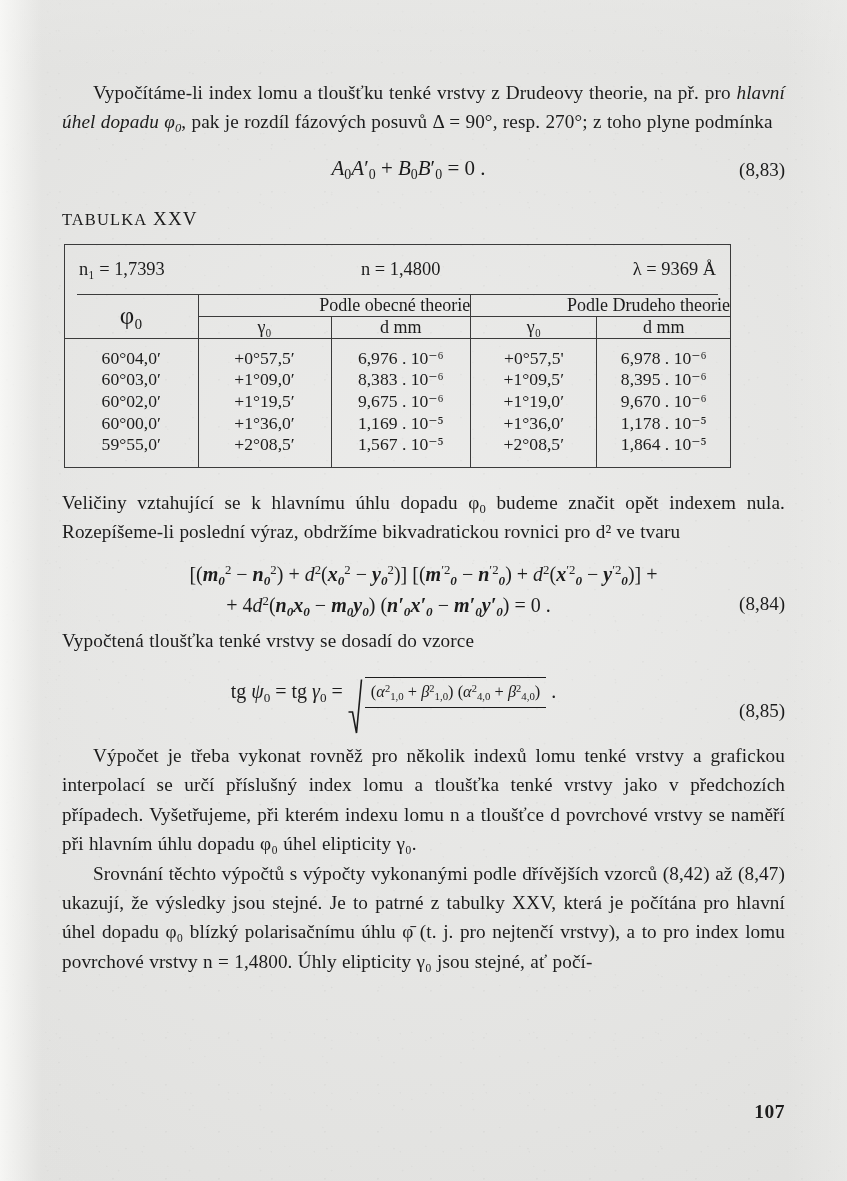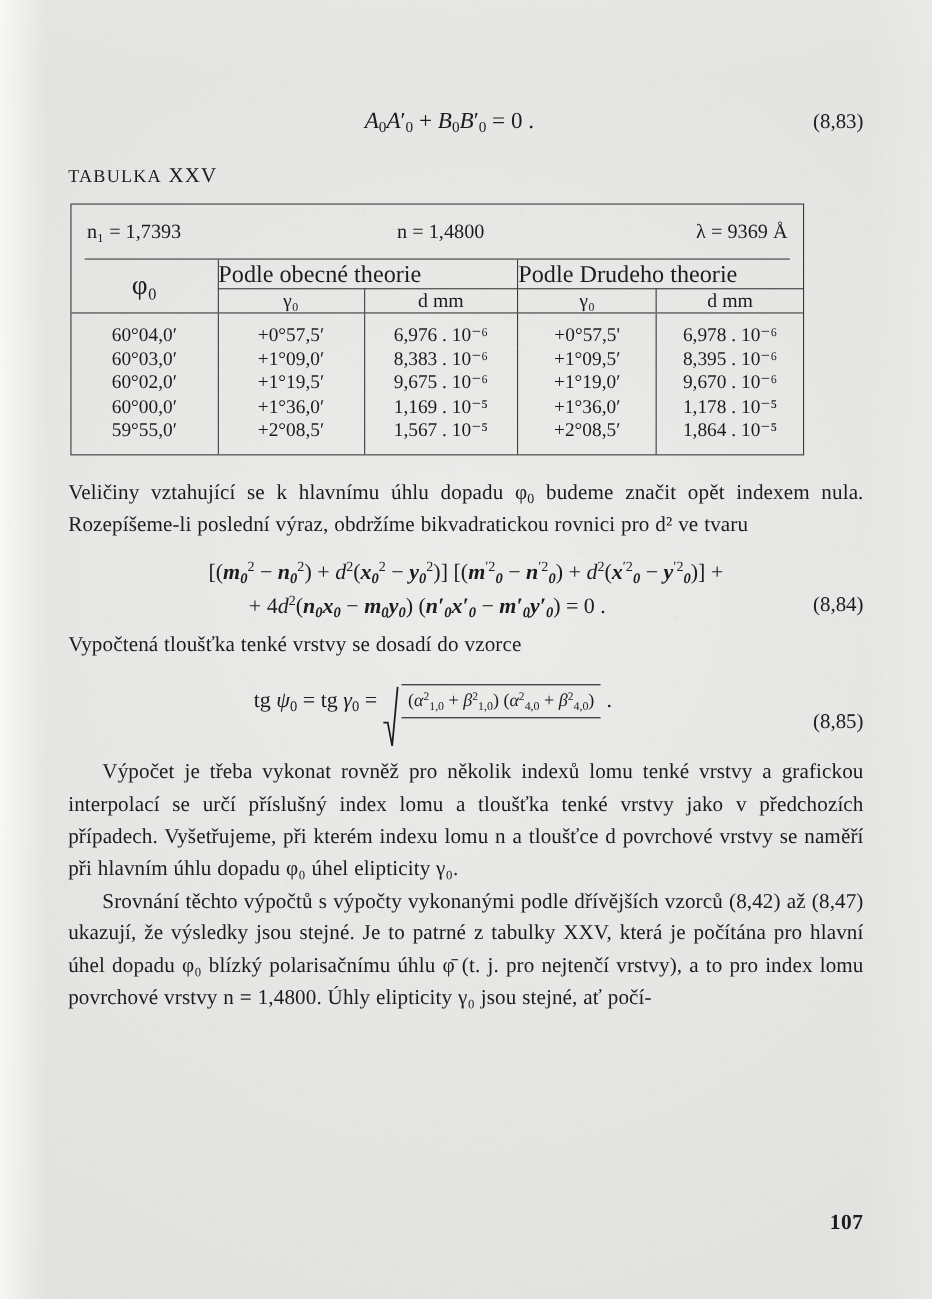--- a/index.html
+++ b/index.html
@@ -136,22 +136,22 @@
   }
   .th-phi {
     width: 20%;
     text-align: center;
     vertical-align: middle;
     font-size: 25px;
     border-right: 1.3px solid #3b3b3b;
     padding-bottom: 6px;
   }
   .th-grp {
-    text-align: left;
-    font-size: 22px;
+    text-align: right;
+    font-size: 18px;
     padding: 7px 0 4px 0;
     border-bottom: 1.2px solid #3b3b3b;
   }
   .th-grp.sep { border-right: 1.3px solid #3b3b3b; }
   .th-sub {
     text-align: center;
     font-size: 18px;
     padding: 5px 0 8px 0;
   }
   .th-sub.vsep { border-right: 1.3px solid #3b3b3b; }
@@ -215,20 +215,23 @@
 </style>
 </head>
 <body>
 
 <div class="paper-texture"></div>
 <div class="speckle"></div>
 
 <div class="page">
   <div class="content">
 
+    <p class="para" style="margin-bottom:2px;">
+      <span>Vypočítáme-li index lomu a tloušťku tenké vrstvy z Drudeovy theorie, na př. pro </span><span class="it">hlavní úhel dopadu φ</span><sub class="it">0</sub><span>, pak je rozdíl fázových posuvů </span><span>Δ = 90°, resp. 270°; z toho plyne podmínka</span>
+    </p>
 
     <div class="eq-block" style="margin-top:17px;height:32px;">
       <div class="eq-center" style="padding-right:30px;font-size:21px;">
         <span class="mathvar">A</span><sub>0</sub><span class="mathvar">A</span><span class="prime">′</span><sub>0</sub> + <span class="mathvar">B</span><sub>0</sub><span class="mathvar">B</span><span class="prime">′</span><sub>0</sub> = 0 .
       </div>
       <div class="eq-num" style="top:2px;">(8,83)</div>
     </div>
 
     <p class="tab-caption" style="margin-top:22px;">
       <span>TABULKA</span><span class="big">&nbsp;</span><span class="big">XXV</span>

